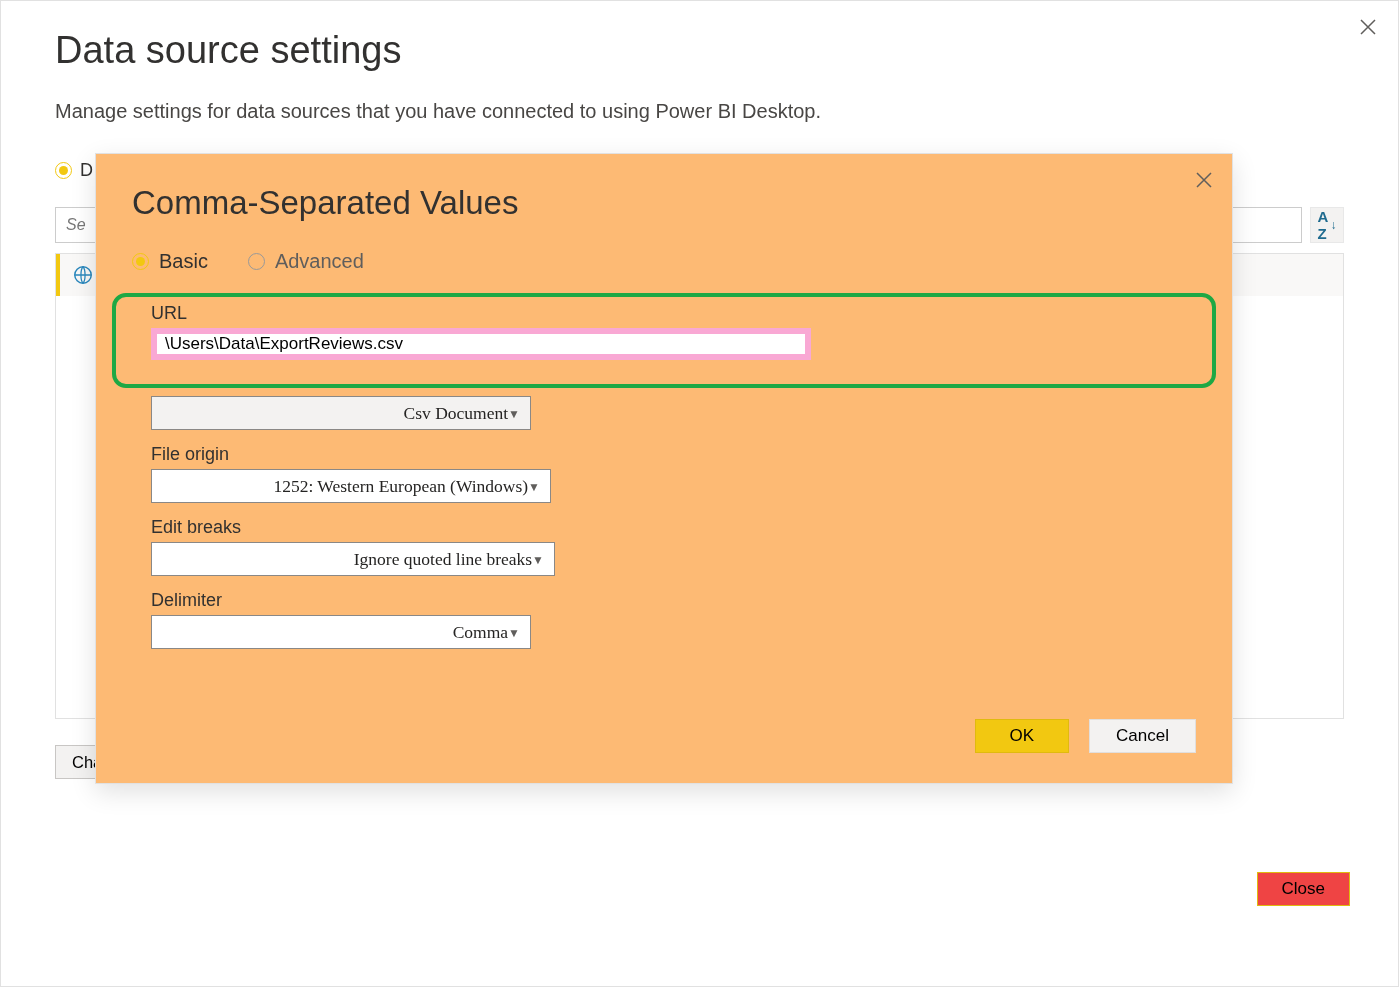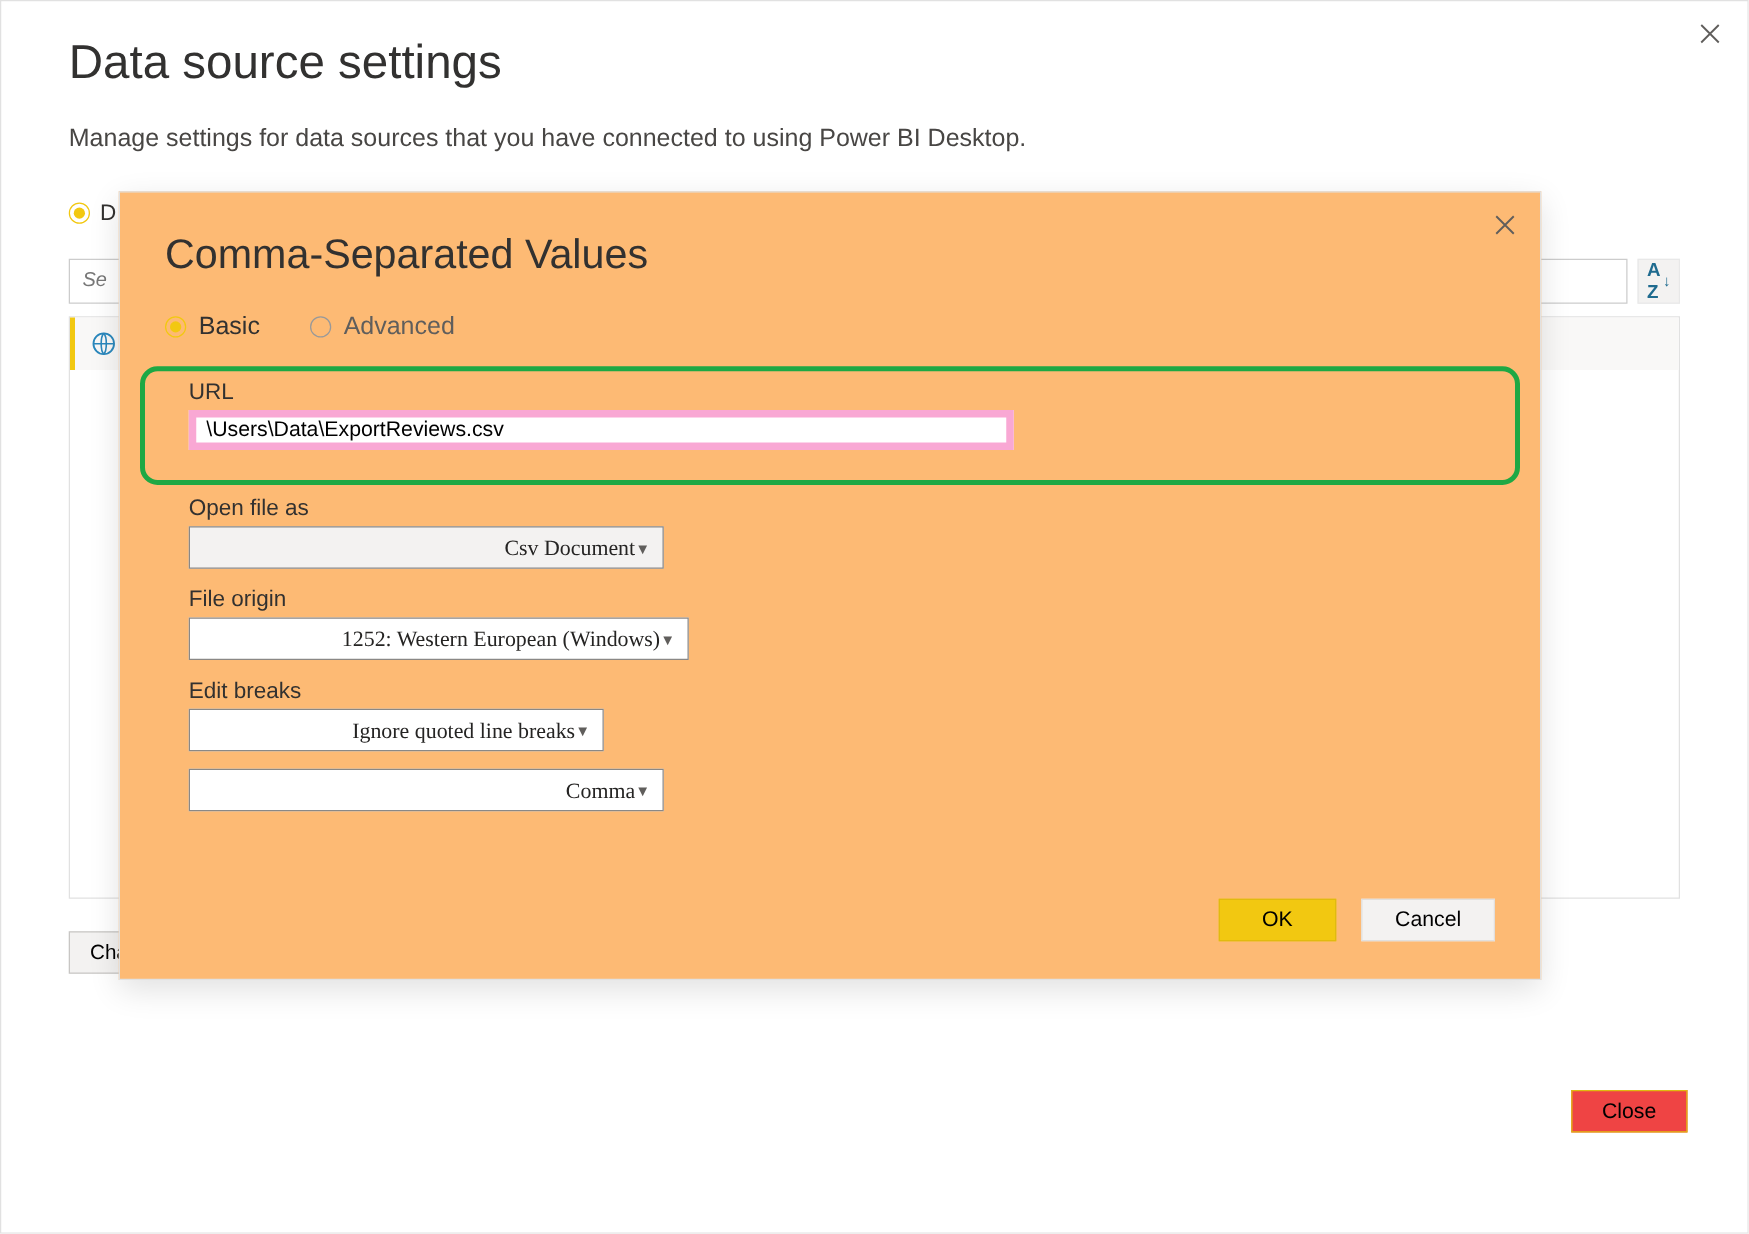--- a/index.html
+++ b/index.html
@@ -258,44 +258,44 @@
     </div>
 
     <div class="highlight-box">
       <div class="field">
         <div class="field-label">URL</div>
         <input class="txt-input" value="\Users\Data\ExportReviews.csv" style="">
       </div>
     </div>
 
     <div class="field">
-      <div class="field-label">Open file as</div>
       <div class="dropdown">
         <span>Csv Document</span>
         <span class="chev-sm">▼</span>
       </div>
     </div>
 
     <div class="field">
       <div class="field-label">File origin</div>
       <div class="dropdown plain" style="width:400px;">
         <span>1252: Western European (Windows)</span>
         <span class="chev-sm">▼</span>
       </div>
     </div>
 
     <div class="field">
       <div class="field-label">Edit breaks</div>
-      <div class="dropdown plain" style="width:332px;">
+      <div class="dropdown plain" style="width:404px;">
         <span>Ignore quoted line breaks</span>
         <span class="chev-sm">▼</span>
       </div>
     </div>
 
     <div class="field">
+      <div class="field-label">Delimiter</div>
       <div class="dropdown plain">
         <span>Comma</span>
         <span class="chev-sm">▼</span>
       </div>
     </div>
 
     <div class="modal-btns">
       <button class="btn-ok">OK</button>
       <button class="btn-cancel">Cancel</button>
     </div>

